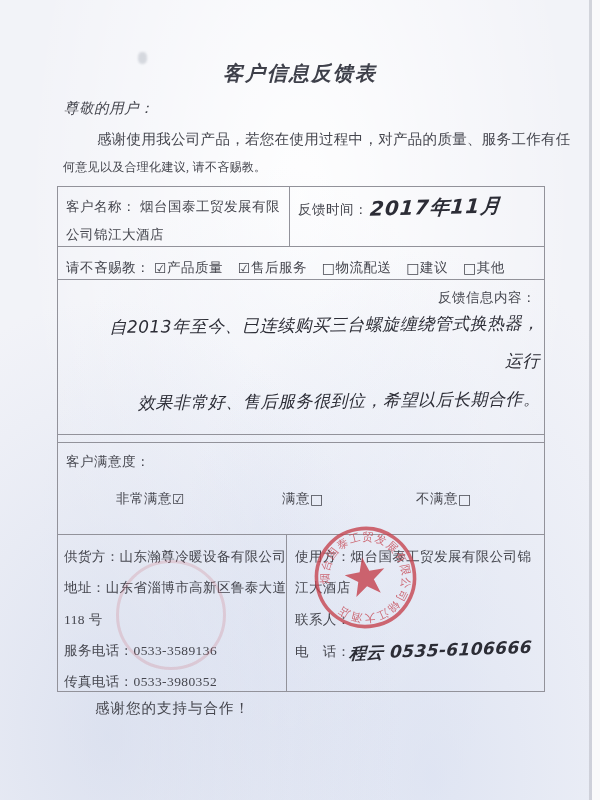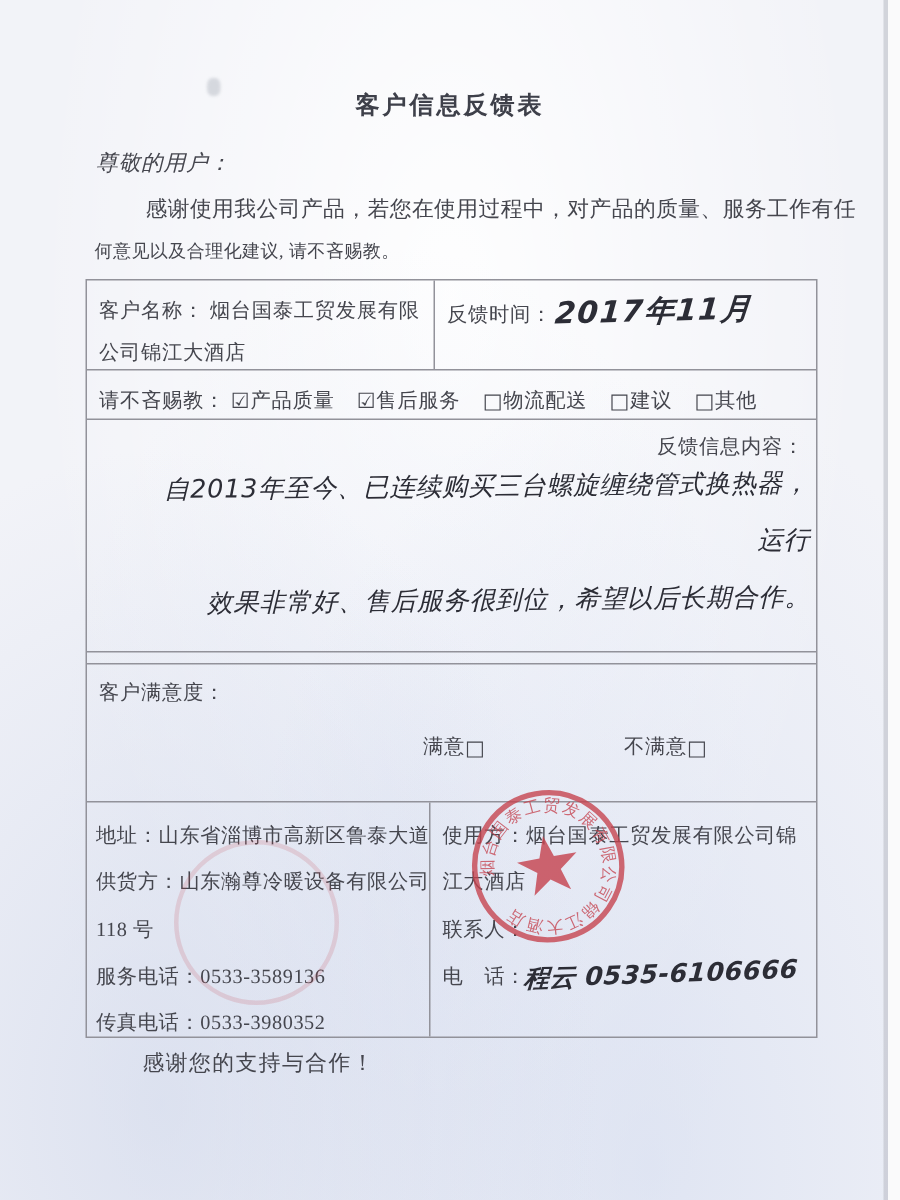--- a/index.html
+++ b/index.html
@@ -12,21 +12,21 @@
       radial-gradient(ellipse at 50% 25%, rgba(255,255,255,.9), transparent 65%),
       #f2f3f8;
     font-family:"Liberation Serif","DejaVu Serif",serif;
     color:#45464e;
   }
   .edge-shadow{position:absolute;top:0;bottom:0;width:3px;left:589px;background:#b8bac3;opacity:.55;}
   .edge-strip{position:absolute;top:0;bottom:0;right:0;width:8px;background:#fafafb;}
   .smudge{position:absolute;left:138px;top:52px;width:9px;height:12px;background:#9aa0ac;opacity:.35;border-radius:40%;filter:blur(1px);}
 
   .title{position:absolute;left:0;right:0;top:60px;text-align:center;
-    font-size:16px;font-weight:bold;letter-spacing:2px;color:#3e404a;}
+    font-size:20px;font-weight:bold;letter-spacing:2px;color:#3e404a;font-style:italic;}
   .greeting{position:absolute;left:64px;top:99px;font-size:14.5px;letter-spacing:.5px;font-style:italic;}
   .intro1{position:absolute;left:97px;top:130px;font-size:14.5px;letter-spacing:.3px;}
   .intro2{position:absolute;left:63px;top:159px;font-size:12px;letter-spacing:.3px;}
   .footer{position:absolute;left:95px;top:699px;font-size:14.5px;letter-spacing:1px;text-align:right;}
 
   #tbl{position:absolute;left:57px;top:186px;width:486px;height:504px;
     border:1px solid #92929a;font-size:13.5px;}
   .hline{position:absolute;left:0;right:0;height:1px;background:#92929a;}
   .vline{position:absolute;width:1px;background:#92929a;}
   .cell-text{letter-spacing:.5px;line-height:28px;color:#45464e;}
@@ -101,27 +101,28 @@
     <div class="r3">
       <div class="cell-text">反馈信息内容：</div>
       <div class="hand hand-block">
         <div class="hand-indent">自2013年至今、已连续购买三台螺旋缠绕管式换热器，运行</div>
         <div>效果非常好、售后服务很到位，希望以后长期合作。</div>
       </div>
     </div>
 
     <div class="r4">
       <div class="cell-text">客户满意度：</div>
+      <span class="opt opt1 cell-text"><span>非常满意</span><span class="cbx">☑</span></span>
       <span class="opt opt2 cell-text"><span>满意</span><span class="cbx">□</span></span>
       <span class="opt opt3 cell-text"><span>不满意</span><span class="cbx">□</span></span>
     </div>
 
     <div class="r5-left">
+      <div class="sline">供货方：山东瀚尊冷暖设备有限公司</div>
       <div class="sline">地址：山东省淄博市高新区鲁泰大道</div>
-      <div class="sline">供货方：山东瀚尊冷暖设备有限公司</div>
       <div class="sline">118 号</div>
       <div class="sline">服务电话：0533-3589136</div>
       <div class="sline">传真电话：0533-3980352</div>
     </div>
 
     <div class="r5-right">
       <div class="sline">使用方：烟台国泰工贸发展有限公司锦</div>
       <div class="sline">江大酒店</div>
       <div class="sline">联系人：</div>
       <div class="sline"><span>电　话：</span><span class="hand hand-phone">程云 0535-6106666</span></div>

